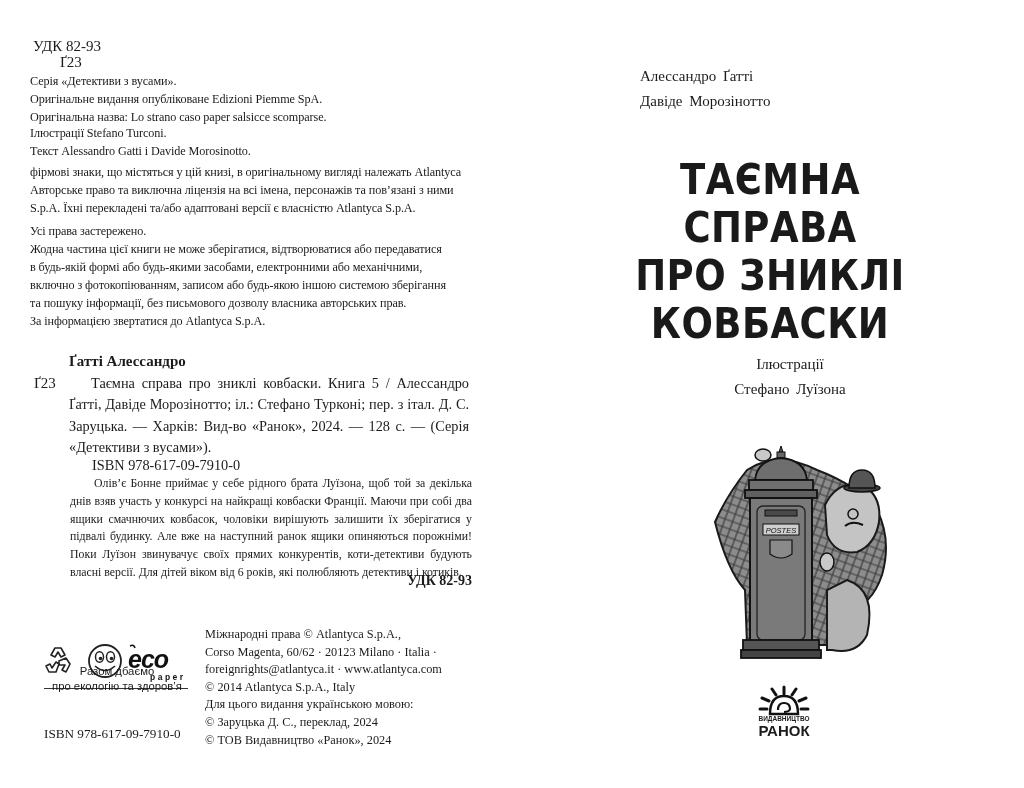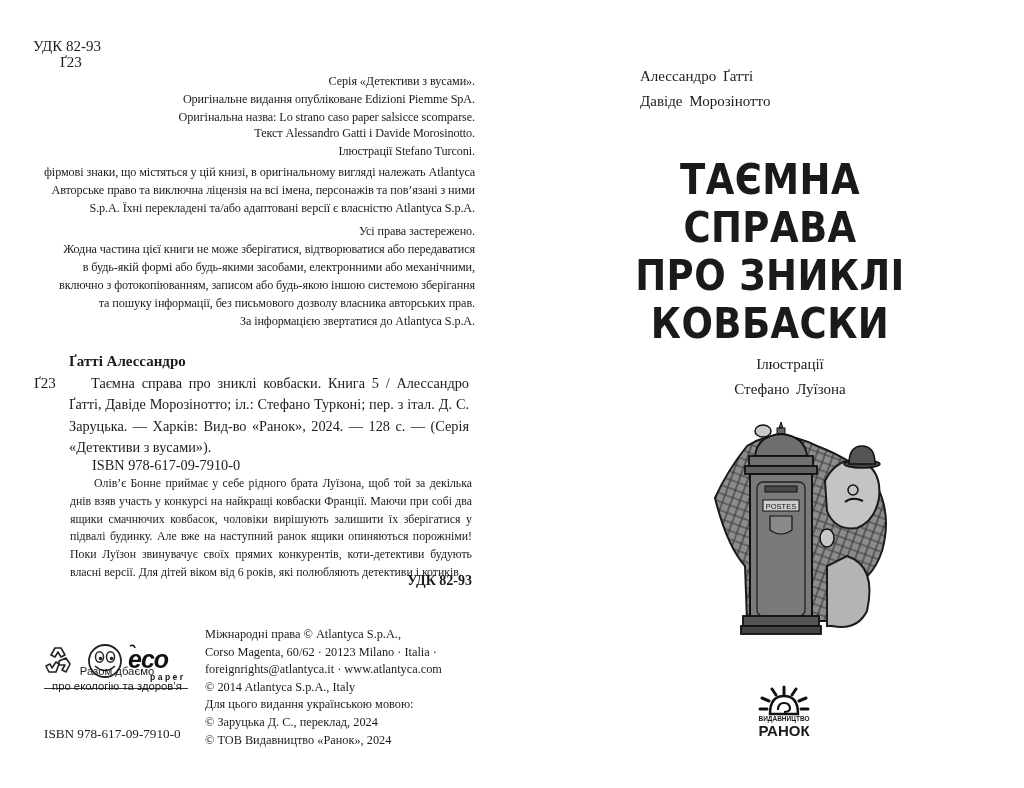--- a/index.html
+++ b/index.html
@@ -7,21 +7,21 @@
     width:1024px; height:788px; background:#ffffff; position:relative; overflow:hidden;
     font-family:"Liberation Serif", "DejaVu Serif", serif; color:#1b1b1b;
   }
   .abs { position:absolute; }
   .sans { font-family:"Liberation Sans", "DejaVu Sans", sans-serif; }
 
   
   #udk-top { left:33px; top:38px; font-size:15px; line-height:16px; }
   #udk-top .g { display:block; padding-left:27px; }
 
-  .center-block { left:30px; width:445px; text-align:right; font-size:12.2px; line-height:18px; letter-spacing:-0.1px; }
+  .center-block { left:30px; width:445px; text-align:left; font-size:12.2px; line-height:18px; letter-spacing:-0.1px; }
   #series-block { top:72px; }
   #series-block p { margin:0; }
   #text-credit { top:124px; }
   #copyright-block { top:163px; }
   #rights-reserved { top:222px; }
   #reproduction-block { top:240px; }
   .center-block p { margin:0; }
 
   #catalog-author { left:69px; top:353px; font-weight:bold; font-size:15px; }
   #catalog-code { left:34px; top:375px; font-size:15px; }
@@ -45,42 +45,42 @@
   
   #authors { left:640px; top:64px; width:300px; text-align:left; font-size:15px; line-height:25px; }
   #authors p { margin:0; word-spacing:3px; }
   #book-title { left:560px; top:155px; width:420px; text-align:center;
     font-family:"DejaVu Sans", "Liberation Sans", sans-serif; font-weight:bold; font-size:43px; line-height:48px;
     letter-spacing:0.5px; transform:scaleX(0.86); transform-origin:center; color:#1a1a1a; }
   #book-title p { margin:0; }
   #illustrations { left:640px; top:352px; width:300px; text-align:center; font-size:15px; line-height:25px; }
   #illustrations p { margin:0; word-spacing:3px; }
 
-  #illustration { left:707px; top:416px; width:200px; height:222px; }
+  #illustration { left:707px; top:440px; width:200px; height:222px;font-style:italic; }
   #publisher-logo { left:752px; top:684px; width:64px; height:60px; }
   #publisher-logo .t1 { position:absolute; left:0; top:31px; width:64px; text-align:center; font-size:6.5px; font-weight:bold; letter-spacing:0; }
   #publisher-logo .t2 { position:absolute; left:0; top:38px; width:64px; text-align:center; font-size:15px; font-weight:bold; letter-spacing:0; }
 </style>
 </head>
 <body>
 
 <div id="udk-top" class="abs">
   <span>УДК 82-93</span>
   <span class="g">Ґ23</span>
 </div>
 
 <div id="series-block" class="abs center-block">
   <p>Серія «Детективи з вусами».</p>
   <p>Оригінальне видання опубліковане Edizioni Piemme SpA.</p>
   <p>Оригінальна назва: Lo strano caso paper salsicce scomparse.</p>
 </div>
 
 <div id="text-credit" class="abs center-block">
+  <p>Ілюстрації Stefano Turconi.</p>
   <p>Текст Alessandro Gatti і Davide Morosinotto.</p>
-  <p>Ілюстрації Stefano Turconi.</p>
 </div>
 
 <div id="copyright-block" class="abs center-block">
   <p>фірмові знаки, що містяться у цій книзі, в оригінальному вигляді належать Atlantyca</p>
   <p>Авторське право та виключна ліцензія на всі імена, персонажів та пов’язані з ними</p>
   <p>S.p.A. Їхні перекладені та/або адаптовані версії є власністю Atlantyca S.p.A.</p>
 </div>
 
 <div id="rights-reserved" class="abs center-block">Усі права застережено.</div>
 

